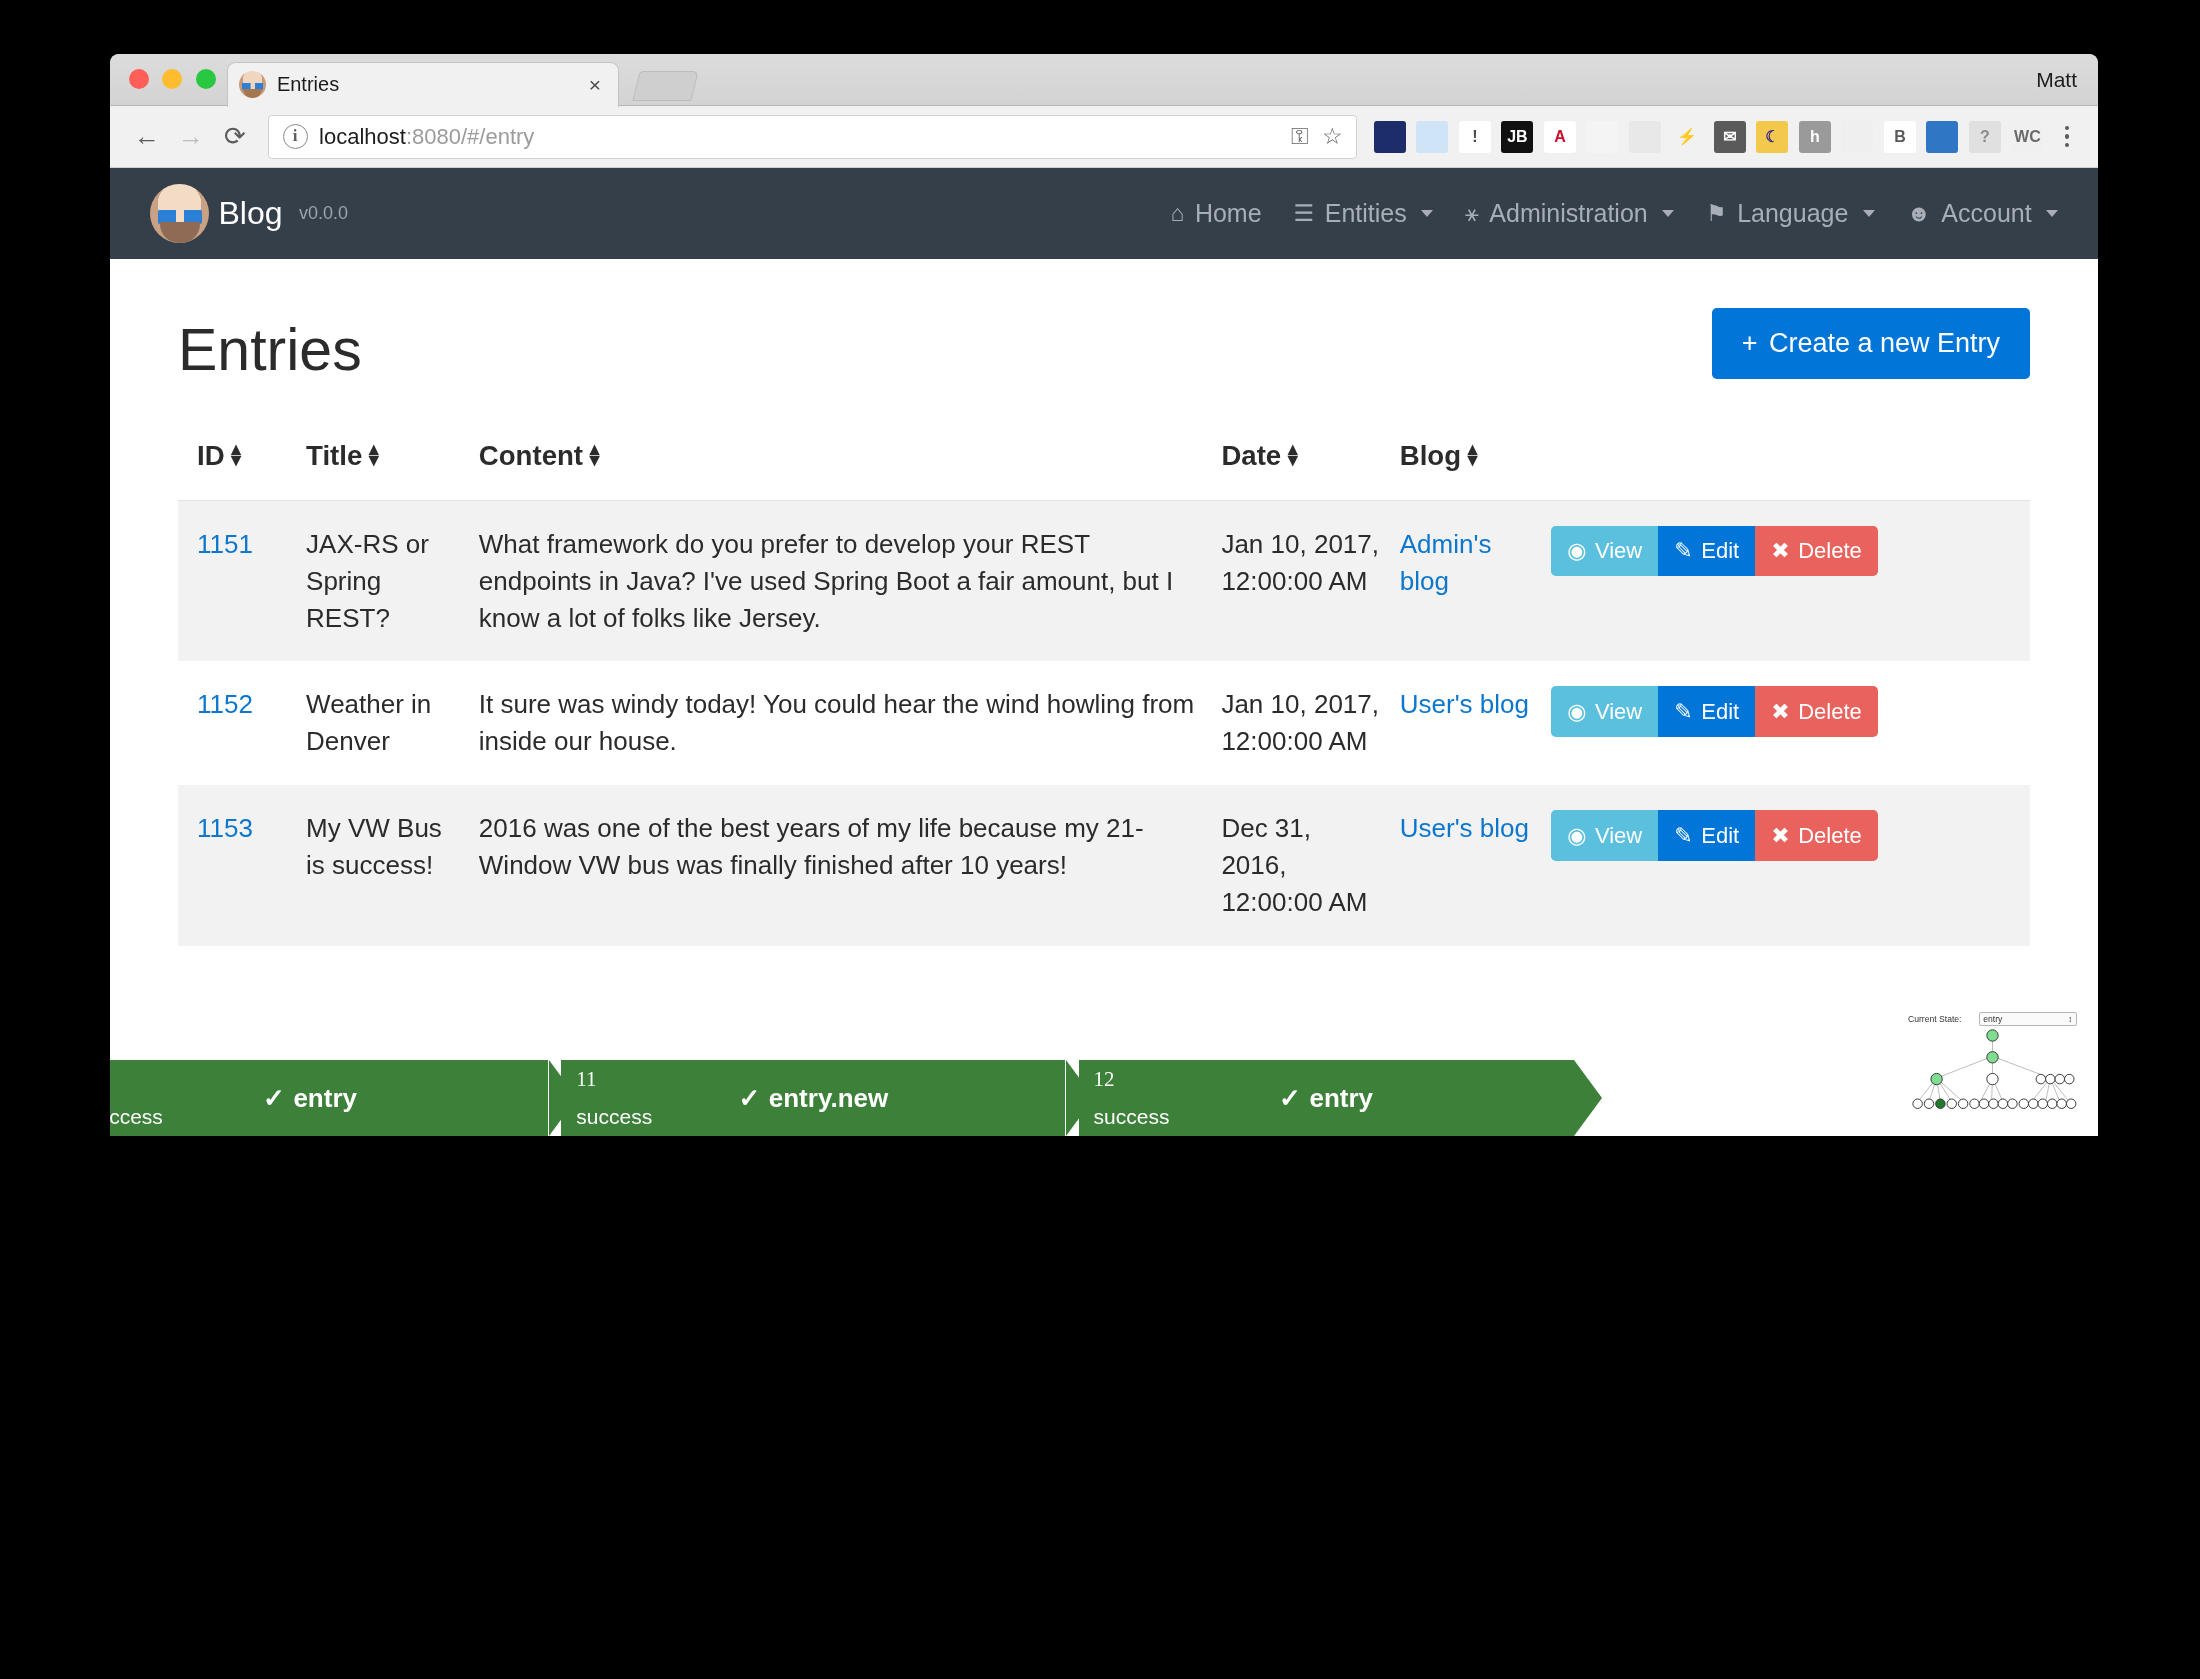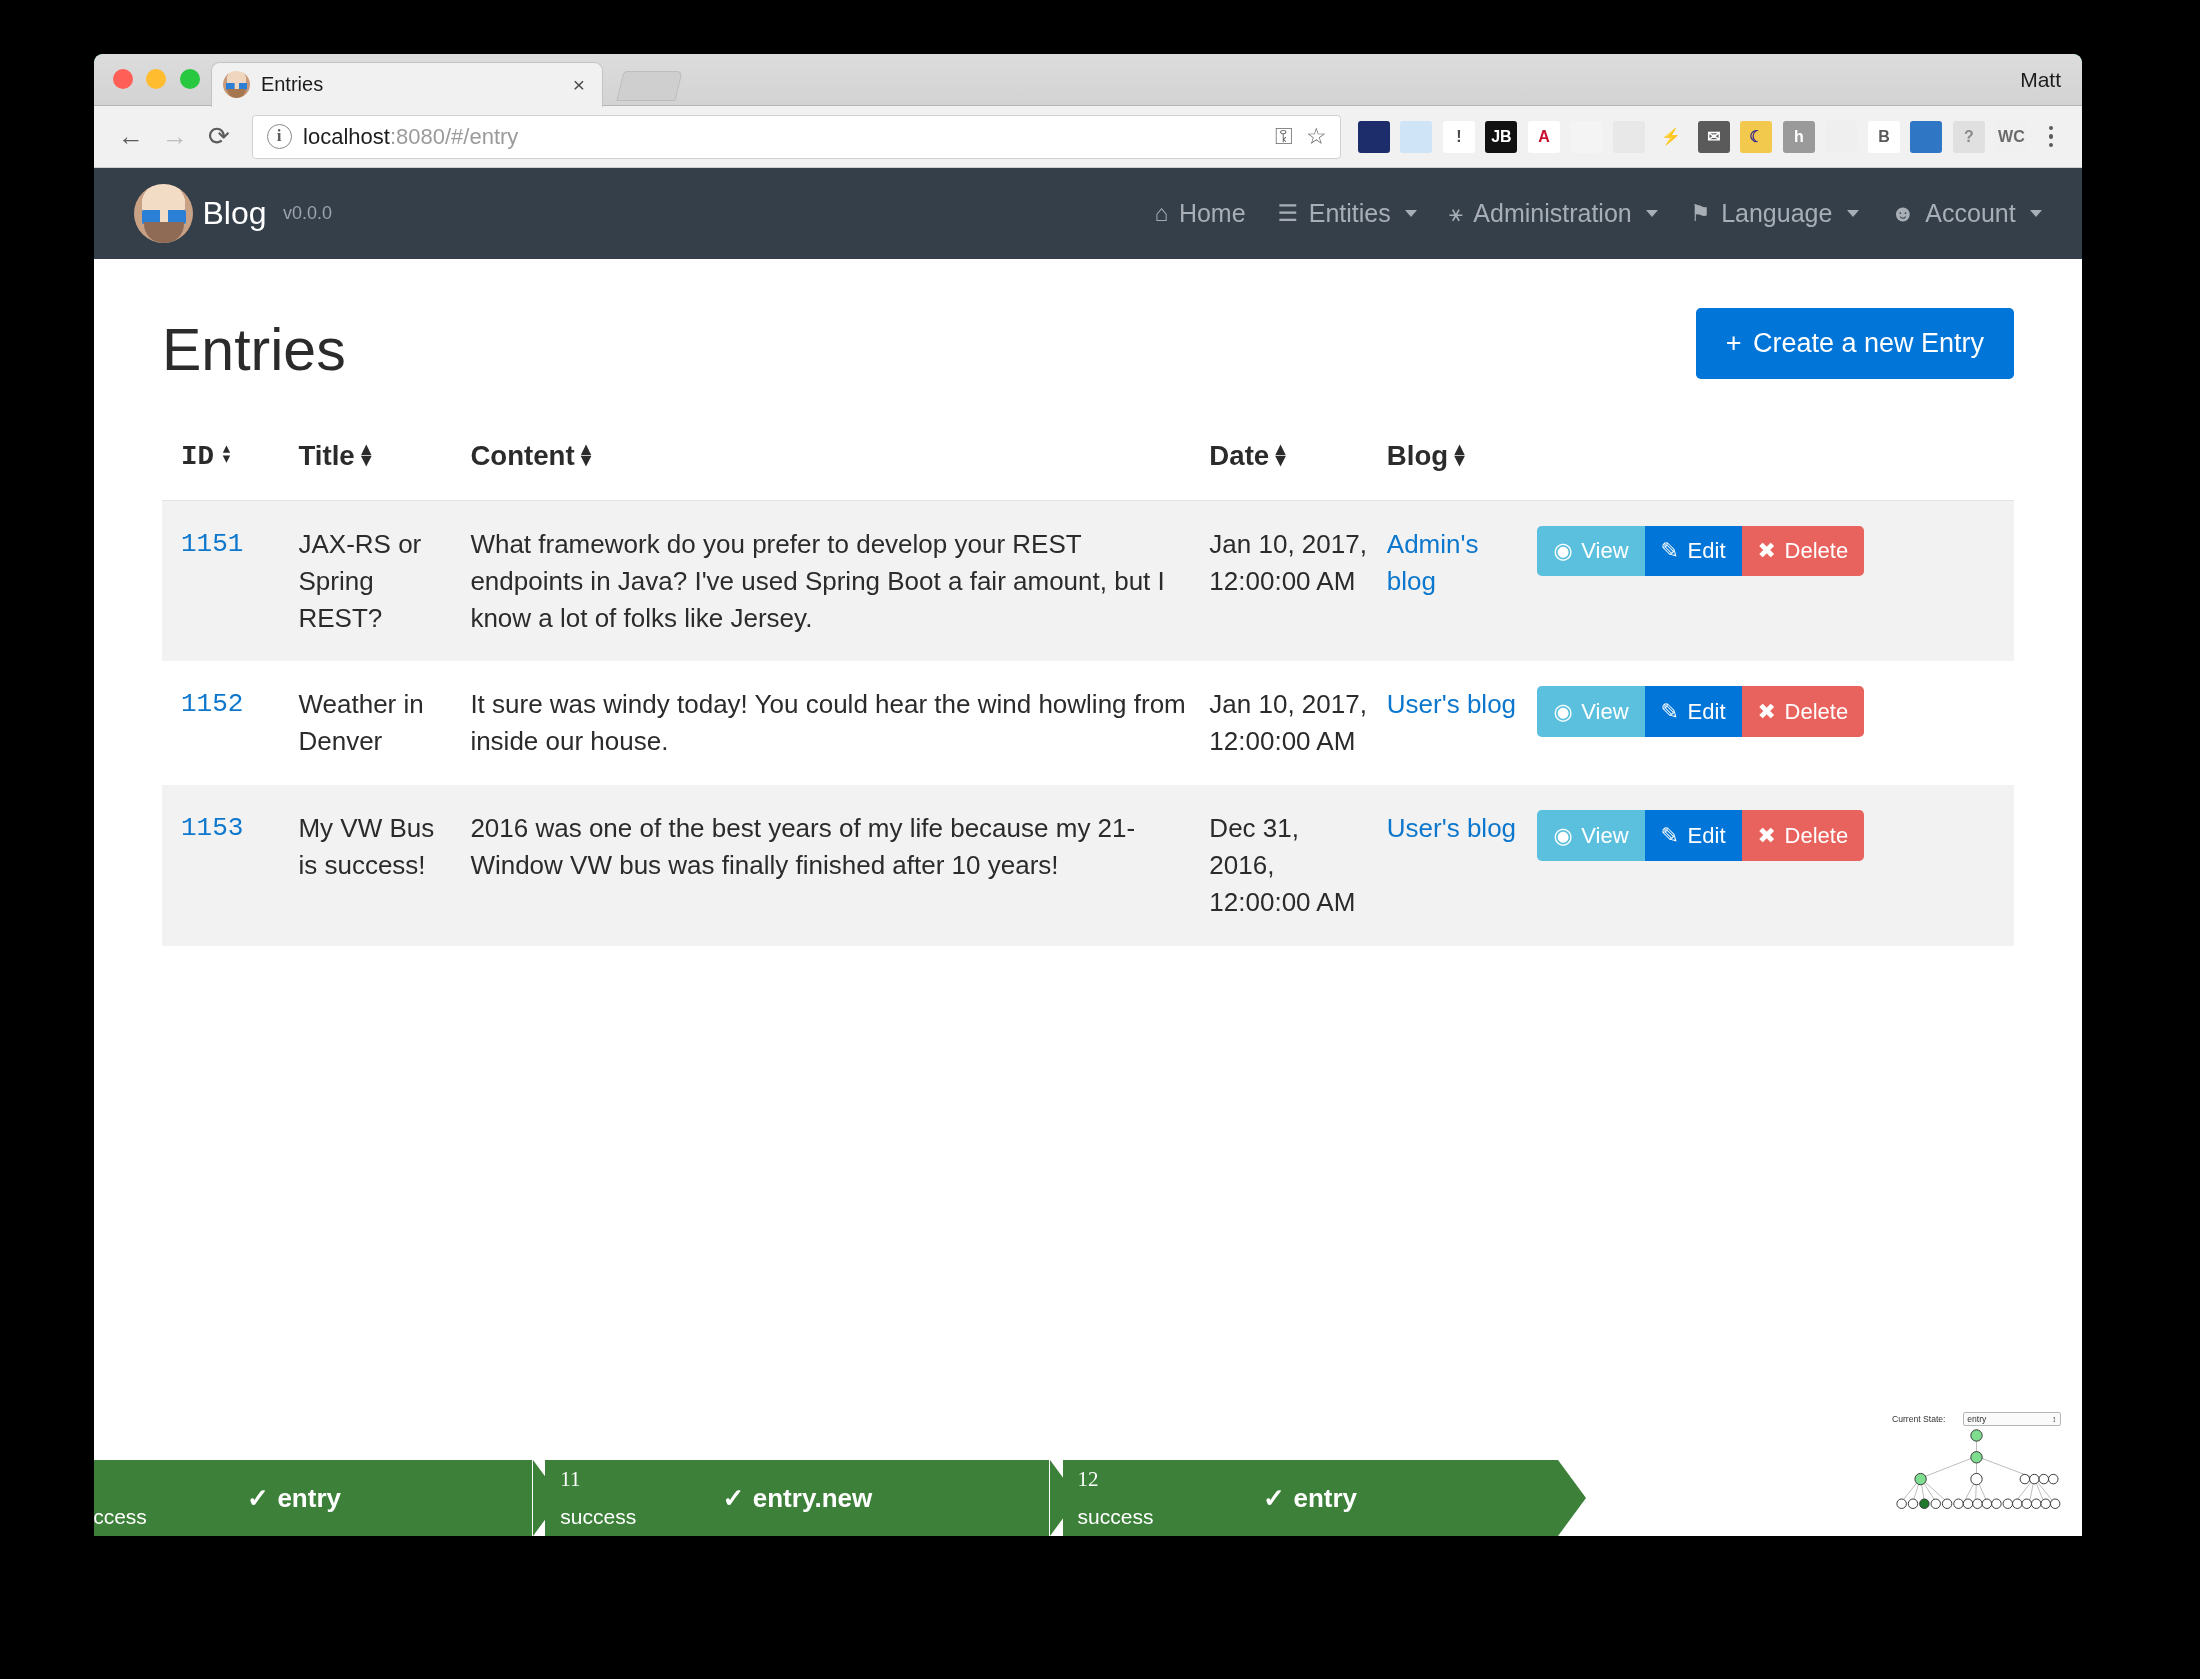--- a/index.html
+++ b/index.html
@@ -6,22 +6,22 @@
   html, body {
     width: 2201px; height: 1680px;
     background: #000;
     font-family: "Liberation Sans", sans-serif;
     overflow: hidden;
   }
 
   
   #browser-window {
     position: absolute;
-    left: 94px; top: 54px;
-    width: 1988px; height: 1482px;
+    left: 110px; top: 54px;
+    width: 1988px; height: 1082px;
     background: #5eead4;
     border-radius: 8.6px 8.6px 0 0;
     overflow: hidden;
     box-shadow: 0 5.7px 28.5px rgba(0,0,0,.5);
   }
 
   
   #tab-strip {
     position: relative;
     height: 52px;
@@ -190,21 +190,21 @@
   }
   .sort-ico { display: inline-block; margin-left: 6.7px; font-size: 19px; line-height: 1; }
   .sort-ico::before { content: "\25B4"; display: block; margin-bottom: -8.6px; }
   .sort-ico::after  { content: "\25BE"; display: block; }
 
   #entries-table tbody td {
     font-size: 26px; color: #2b2b2b; vertical-align: top;
     padding: 25px 17px 25px 0; line-height: 1.42;
   }
   #entries-table tbody tr.odd td { background: #f2f2f2; }
-  .col-id    { width: 88px;  padding-left: 19px !important; font-family: Liberation Mono, monospace; }
+  .col-id    { width: 88px;  padding-left: 19px !important; }
   .col-title { width: 124px; }
   .col-content{ width: 533px; }
   .col-date  { width: 128px; }
   .col-blog  { width: 105px; }
   .col-act   { width: 285px; }
   .id-link, .blog-link { color: #0c77cc; text-decoration: none; cursor: pointer; }
 
   .btn-group { display: inline-flex; }
   .btn-group button {
     border: none; color: #fff; font-family: inherit; font-size: 22px;

